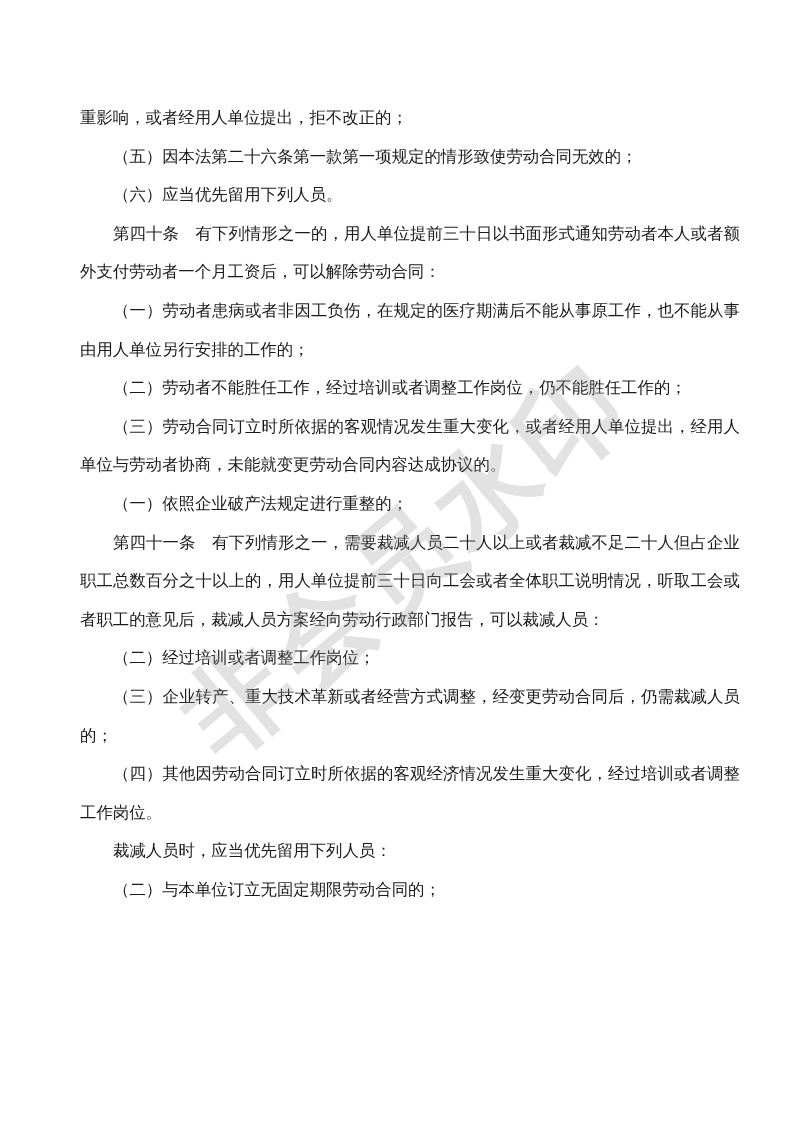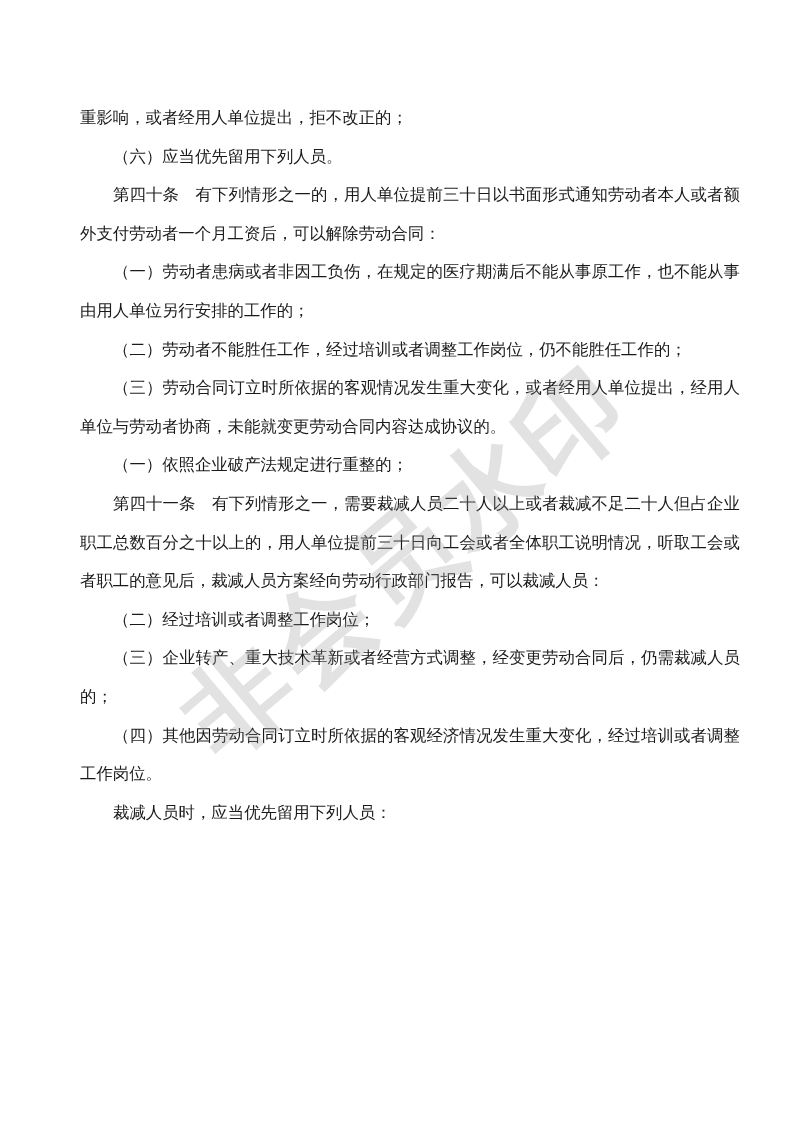--- a/index.html
+++ b/index.html
@@ -61,27 +61,29 @@
       text-align: center;
       line-height: 110px;
     }
   </style>
 </head>
 <body>
 
 <div class="page">
   <div class="content">
     <p class="para">重影响，或者经用人单位提出，拒不改正的；</p>
+    <p class="para indent">（五）因本法第二十六条第一款第一项规定的情形致使劳动合同无效的；</p>
     <p class="para indent">（六）应当优先留用下列人员。</p>
     <p class="para indent">第四十条　有下列情形之一的，用人单位提前三十日以书面形式通知劳动者本人或者额外支付劳动者一个月工资后，可以解除劳动合同：</p>
     <p class="para indent">（一）劳动者患病或者非因工负伤，在规定的医疗期满后不能从事原工作，也不能从事由用人单位另行安排的工作的；</p>
     <p class="para indent">（二）劳动者不能胜任工作，经过培训或者调整工作岗位，仍不能胜任工作的；</p>
     <p class="para indent">（三）劳动合同订立时所依据的客观情况发生重大变化，或者经用人单位提出，经用人单位与劳动者协商，未能就变更劳动合同内容达成协议的。</p>
     <p class="para indent">（一）依照企业破产法规定进行重整的；</p>
     <p class="para indent">第四十一条　有下列情形之一，需要裁减人员二十人以上或者裁减不足二十人但占企业职工总数百分之十以上的，用人单位提前三十日向工会或者全体职工说明情况，听取工会或者职工的意见后，裁减人员方案经向劳动行政部门报告，可以裁减人员：</p>
     <p class="para indent">（二）经过培训或者调整工作岗位；</p>
     <p class="para indent">（三）企业转产、重大技术革新或者经营方式调整，经变更劳动合同后，仍需裁减人员的；</p>
     <p class="para indent">（四）其他因劳动合同订立时所依据的客观经济情况发生重大变化，经过培训或者调整工作岗位。</p>
     <p class="para indent">裁减人员时，应当优先留用下列人员：</p>
+    <p class="para indent">（二）与本单位订立无固定期限劳动合同的；</p>
   </div>
 
   <div class="watermark">非会员水印</div>
 </div>
 
 </body></html>

